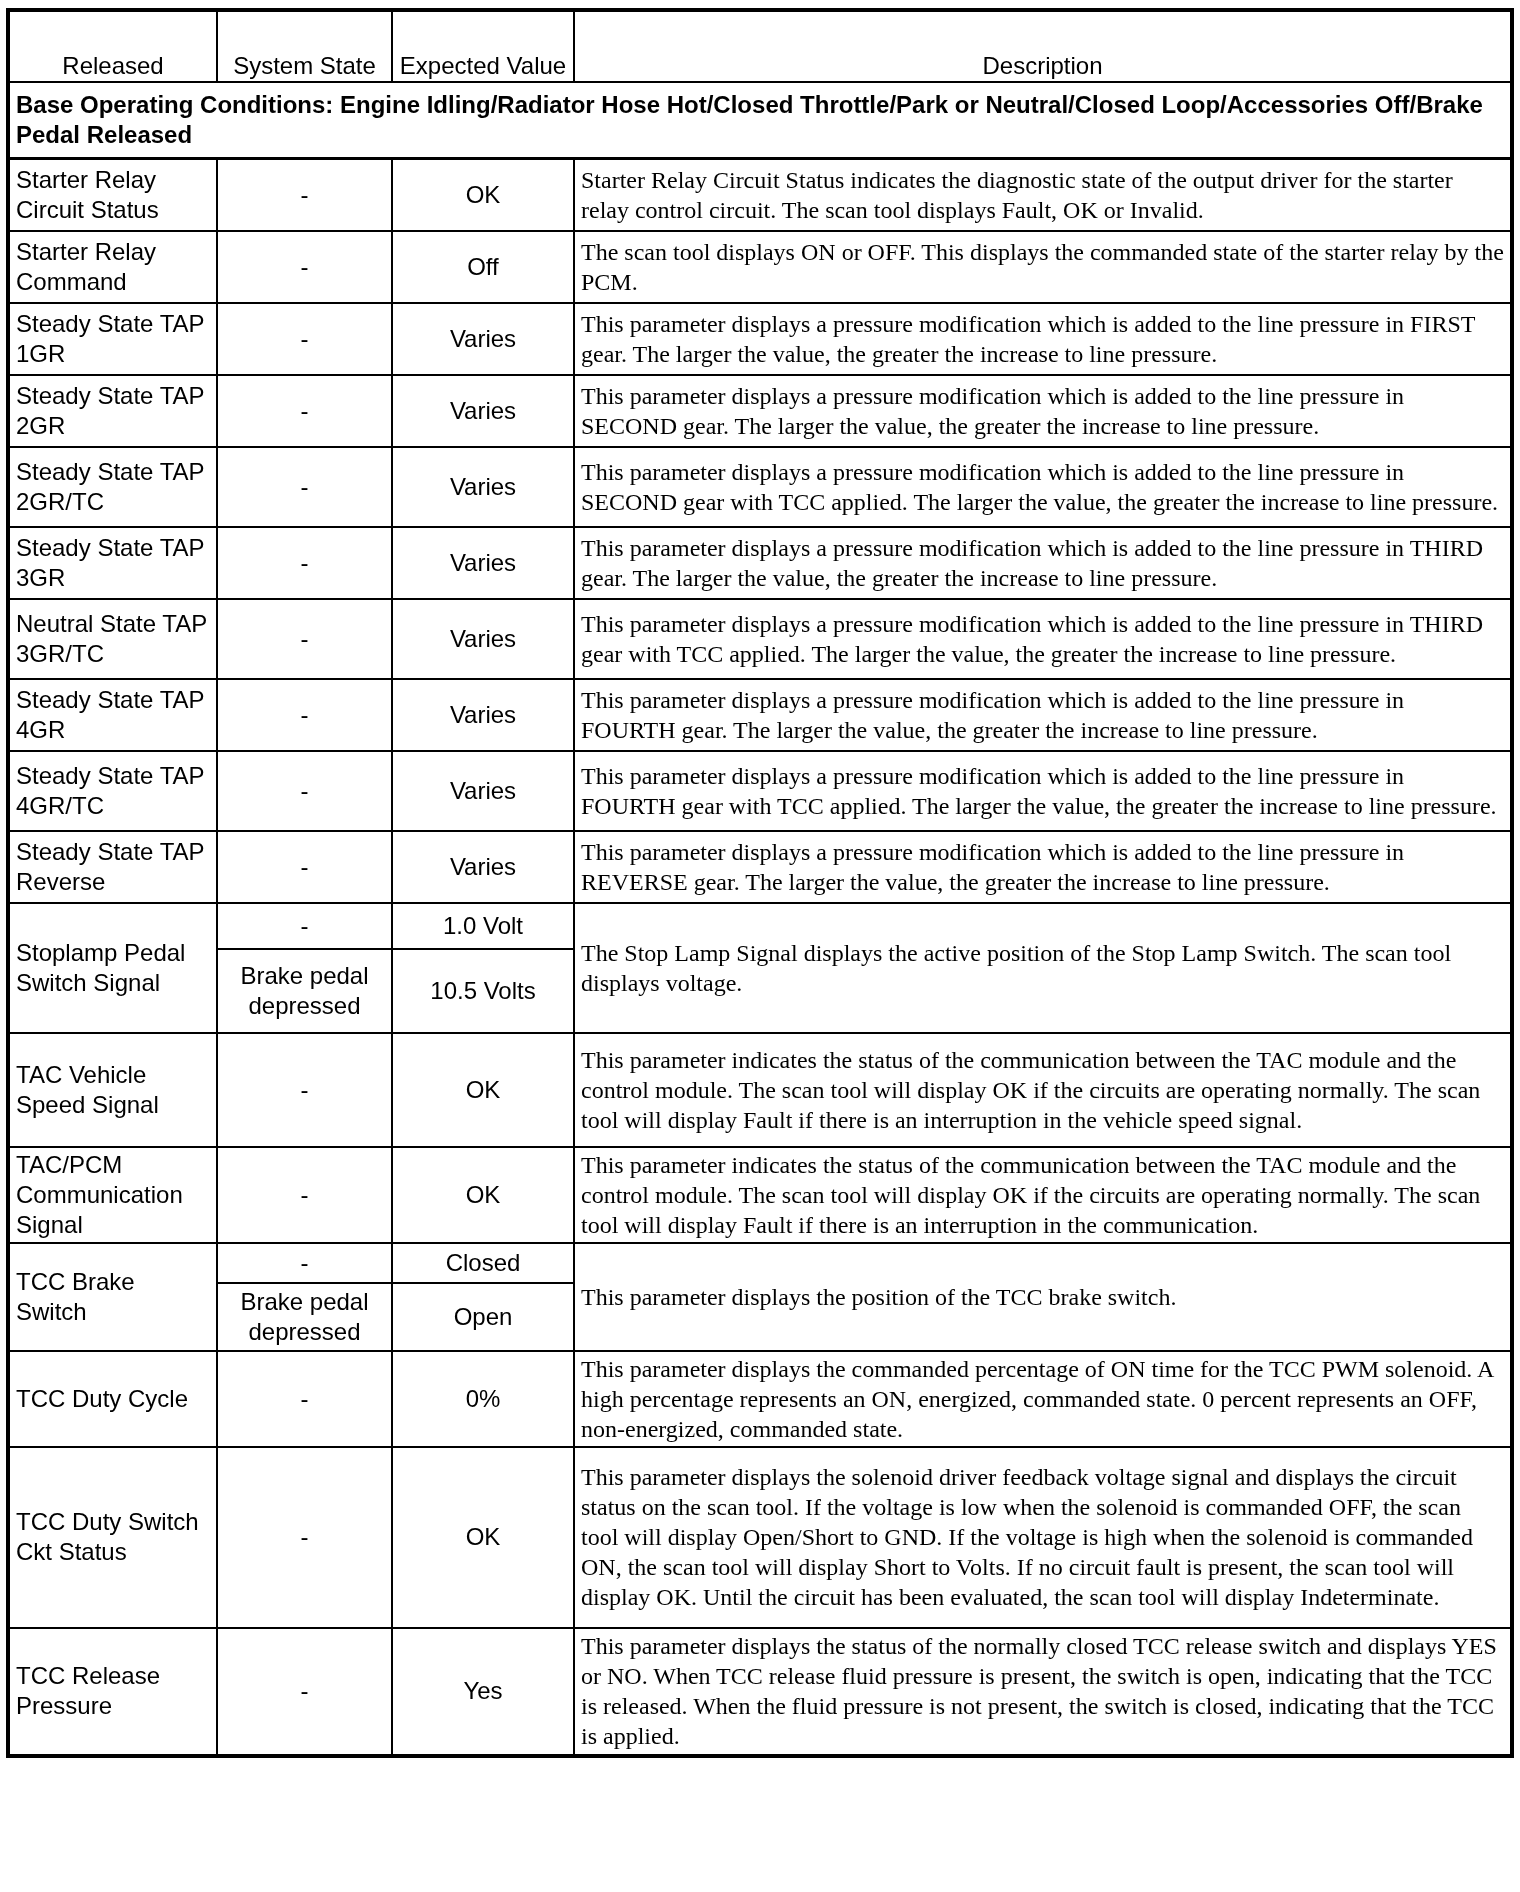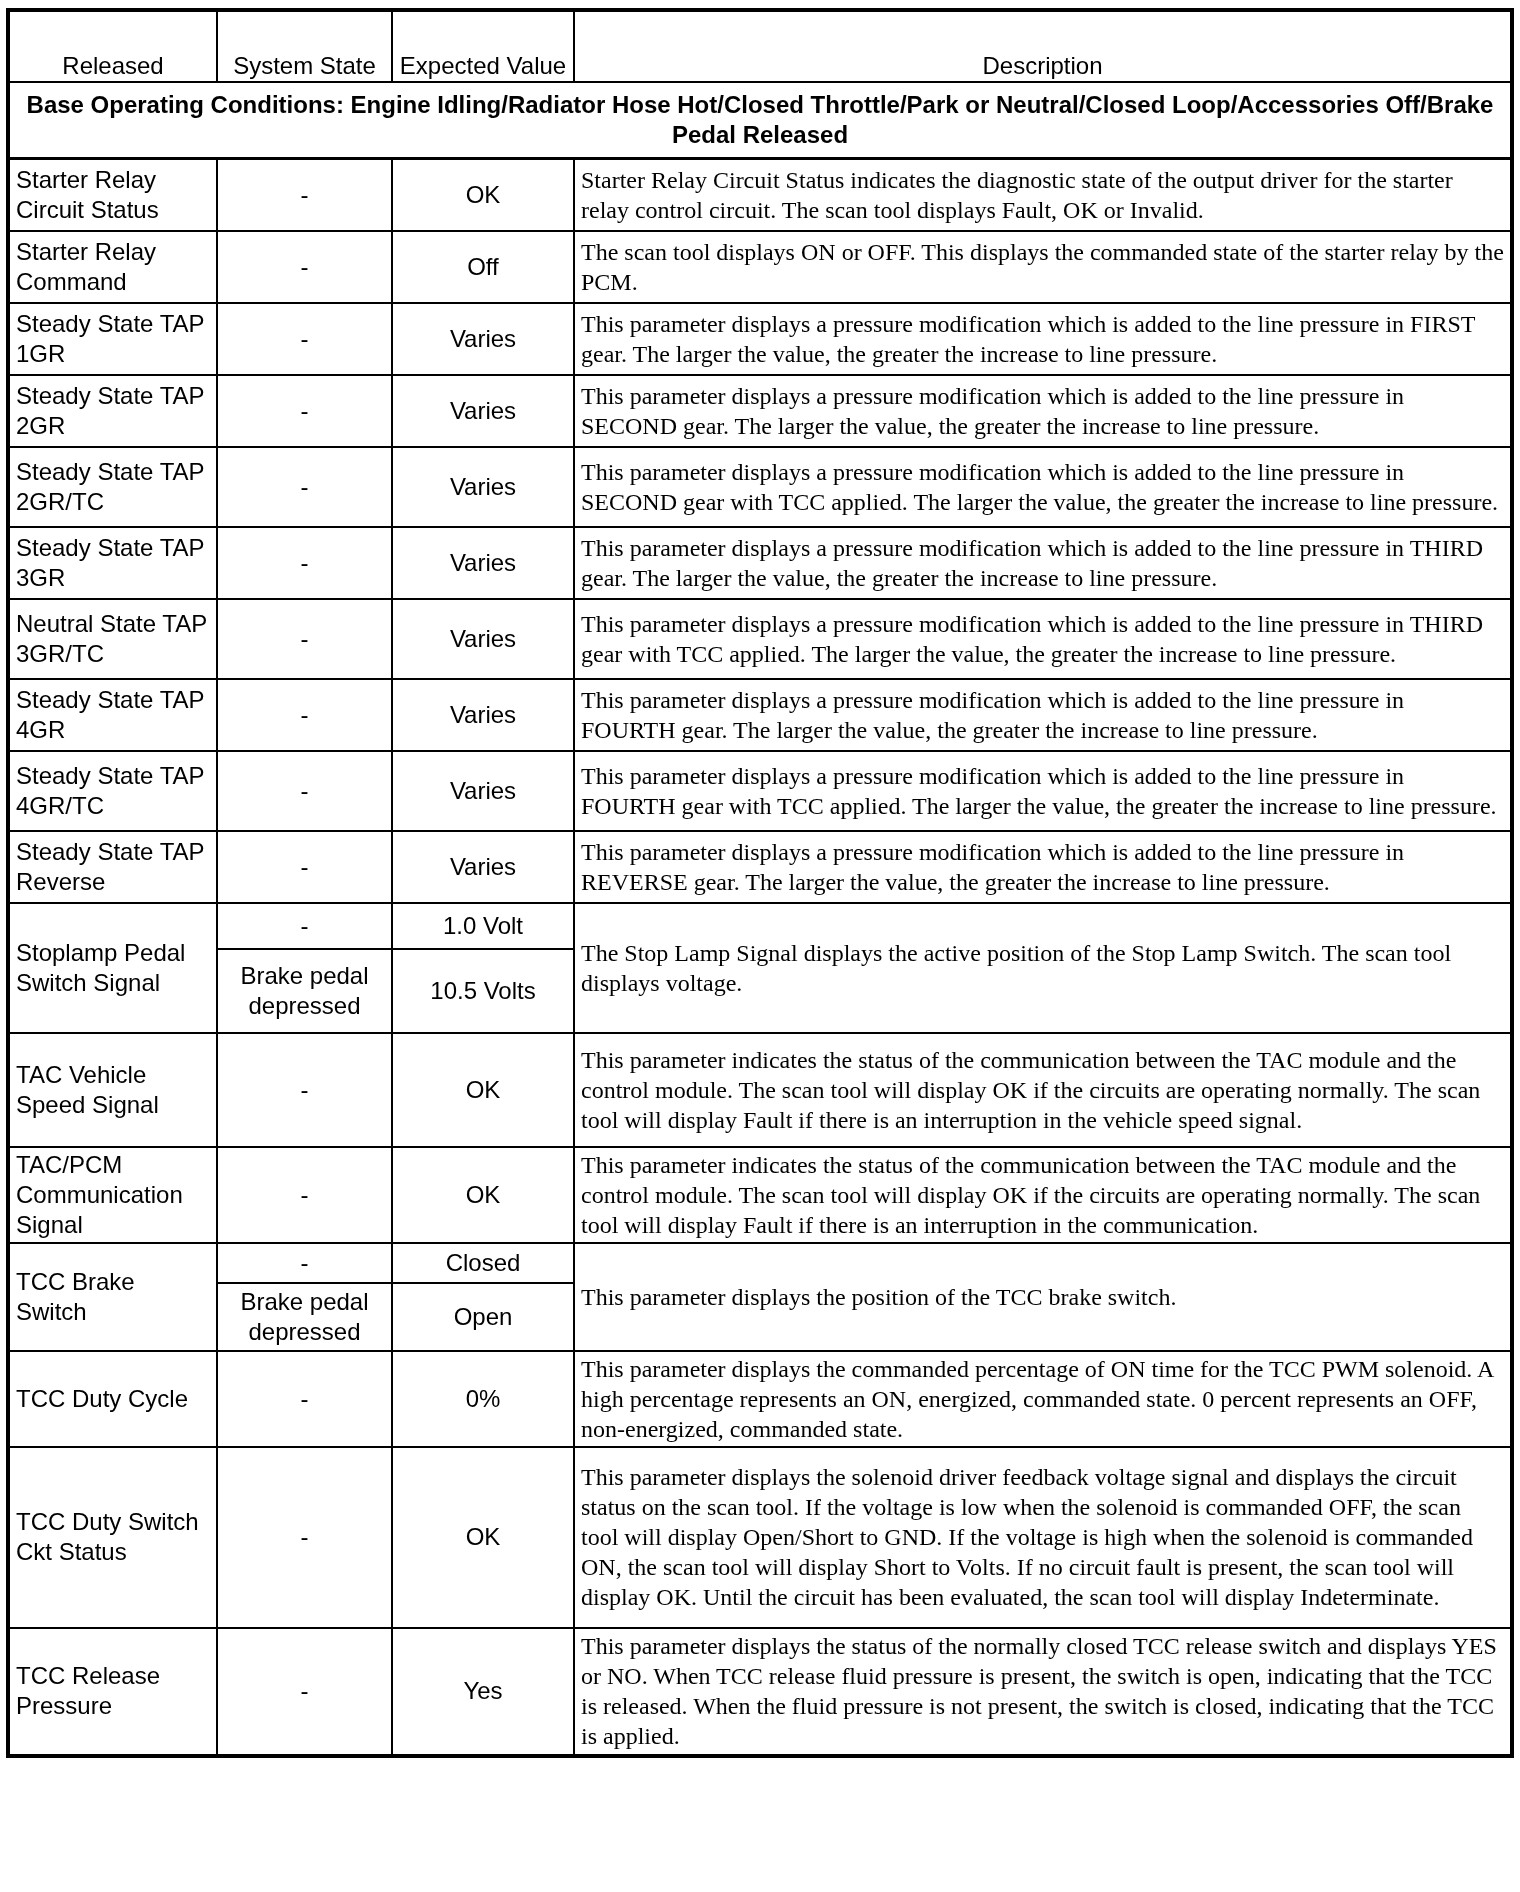--- a/index.html
+++ b/index.html
@@ -10,21 +10,21 @@
       border-collapse: collapse; table-layout: fixed;
       border: 4px solid #000;
     }
     table.spec td, table.spec th {
       border: 2px solid #000; padding: 0 6px; vertical-align: middle;
       font-size: 24px; line-height: 30px; font-weight: normal;
     }
     table.spec th { font-weight: normal; text-align: center; vertical-align: bottom; padding-bottom: 0; }
     col.c1 { width: 209px; } col.c2 { width: 175px; } col.c3 { width: 182px; } col.c4 { width: auto; }
     tr.hdr { height: 72px; }
-    tr.base td { font-weight: bold; text-align: center; height: 74px; border-bottom-width: 3px; }
+    tr.base td { font-weight: bold; text-align: left; height: 74px; border-bottom-width: 3px; }
     td.param { text-align: left; }
     td.state, td.value { text-align: center; }
     td.desc { text-align: left; padding-left: 5px; padding-right: 4px; font-family: Liberation Serif, serif; }
     tr.r2 { height: 72px; }
     tr.r3 { height: 80px; }
     tr.sub1 { height: 46px; }
     tr.sub2 { height: 84px; }
     tr.r4 { height: 114px; }
     tr.r4b { height: 96px; }
     tr.tsub1 { height: 40px; margin-top: 24px; }

